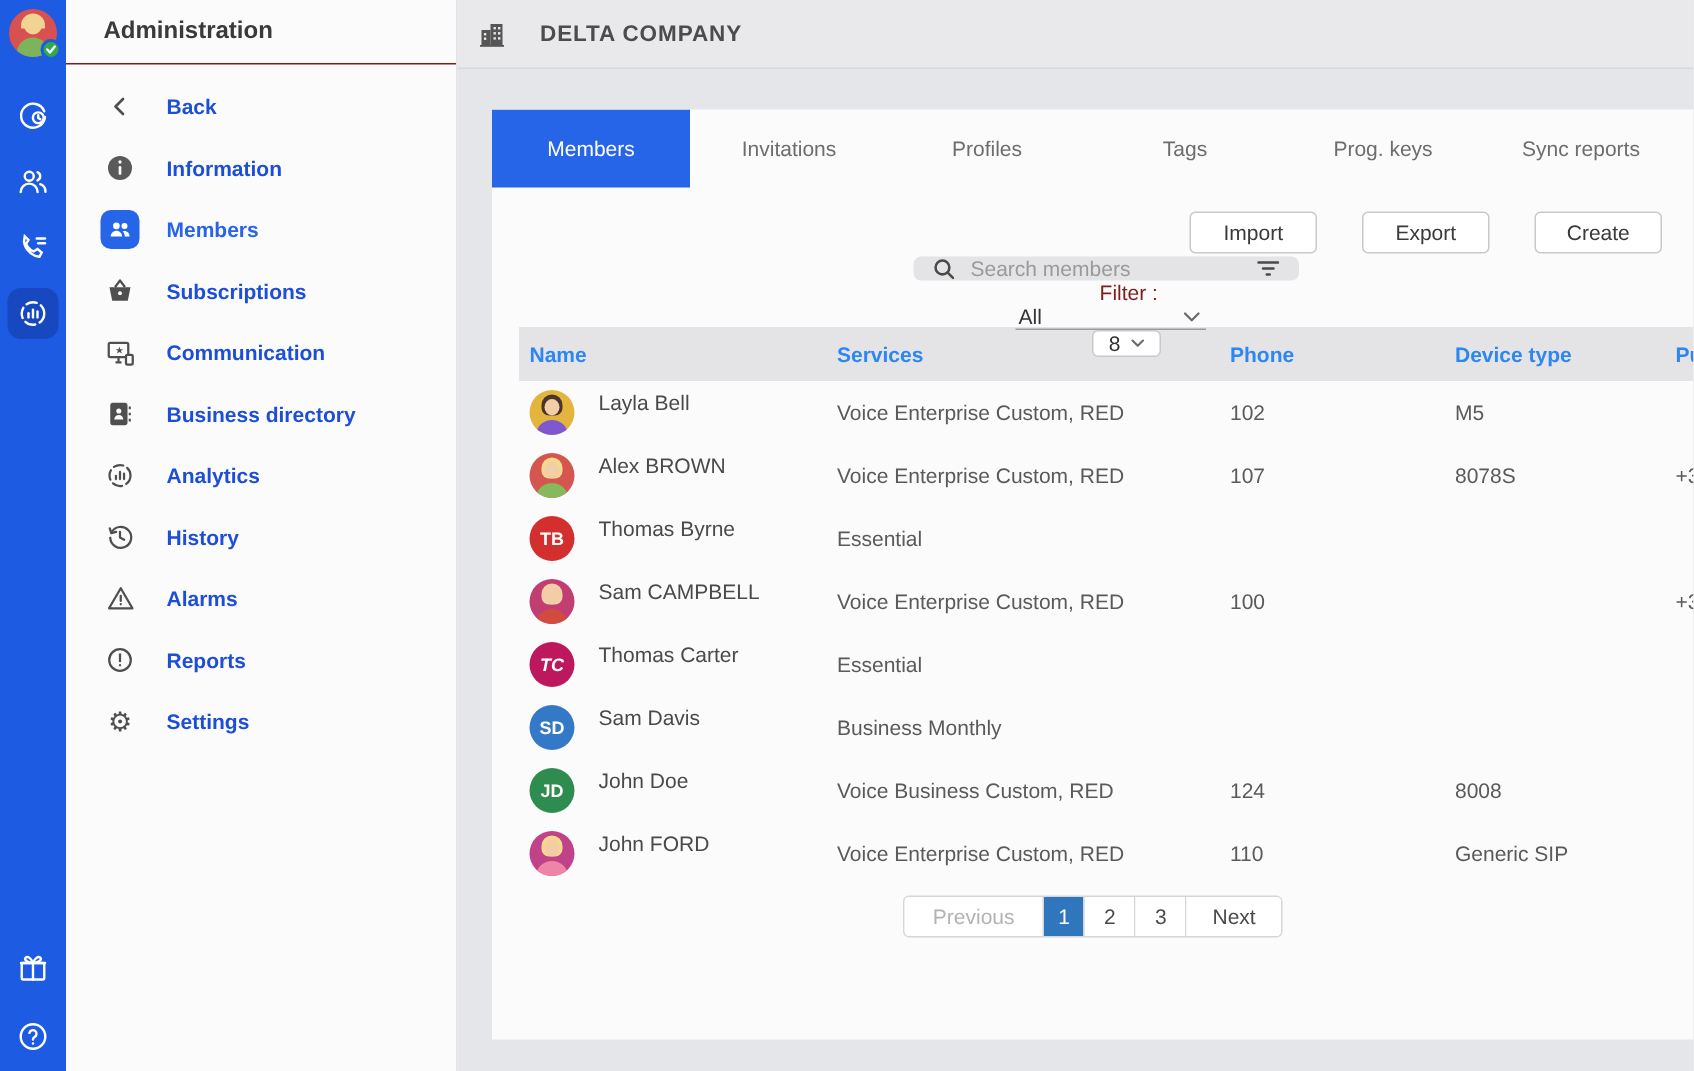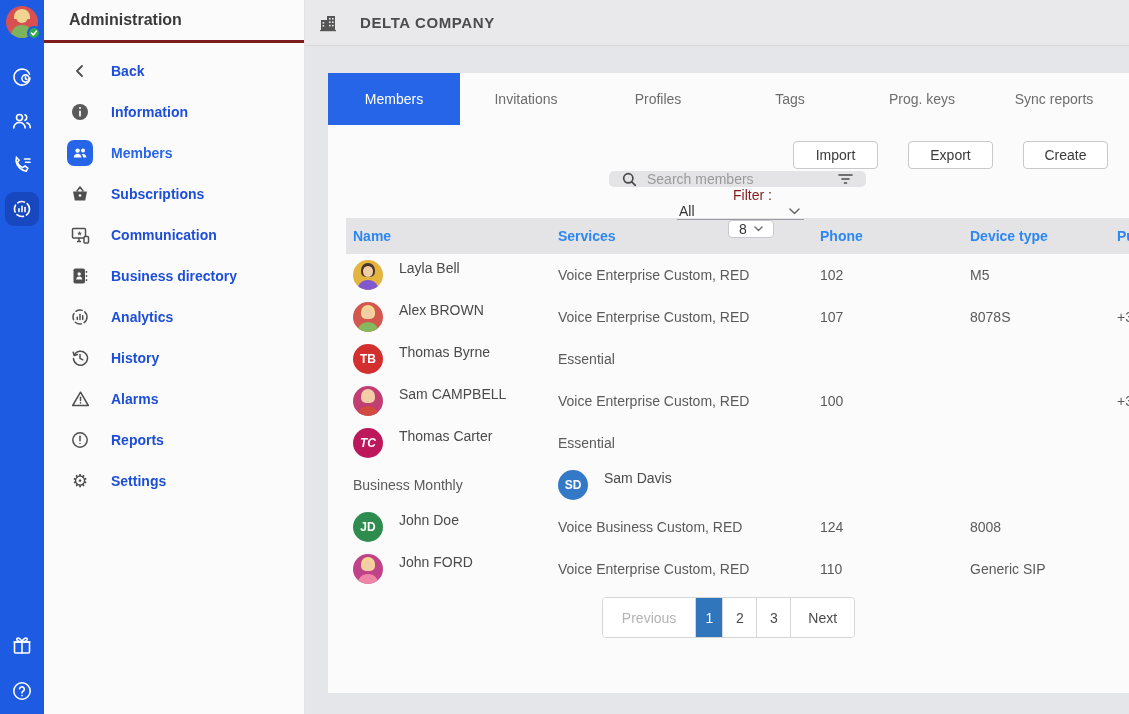--- a/index.html
+++ b/index.html
@@ -14,21 +14,21 @@
   .rail-avatar .hairb { position:absolute; left:8px; top:3px; width:16px; height:10px; border-radius:8px 8px 0 0; background:#f2d492; }
   .rail-avatar .torso { position:absolute; left:5px; top:19px; width:22px; height:14px; border-radius:11px 11px 0 0; background:#7db35b; }
   .badge { position:absolute; right:-3px; bottom:-2px; width:14px; height:14px; border-radius:50%; background:#2fa84f; border:2px solid #1d5be3; display:flex; align-items:center; justify-content:center; }
   .rail-icons { margin-top:22px; display:flex; flex-direction:column; gap:10px; align-items:center; }
   .rail-btn { width:34px; height:34px; border-radius:9px; display:flex; align-items:center; justify-content:center; cursor:pointer; }
   .rail-btn.active { background:#1848c0; }
   .rail-bottom { margin-top:auto; display:flex; flex-direction:column; gap:12px; align-items:center; padding-bottom:6px; }
 
   
   .sidebar { position:absolute; left:44px; top:0; width:261px; height:714px; background:#fbfbfb; border-right:1px solid #e3e3e5; }
-  .sidebar-title { height:43px; display:flex; align-items:center; padding-left:25px; font-size:16px; font-weight:bold; color:#3a3a3a; border-bottom:3px solid #7f1d1d; }
+  .sidebar-title { height:43px; display:flex; align-items:center; padding-left:25px; font-size:16px; font-weight:bold; color:#3a3a3a; border-bottom:1px solid #7f1d1d; }
   .side-list { padding-top:7px; }
   .side-item { height:41px; display:flex; align-items:center; padding-left:26px; cursor:pointer; }
   .side-item .s-ic { width:20px; height:20px; display:flex; align-items:center; justify-content:center; flex:none; color:#4f4f4f; }
   .side-item .s-label { margin-left:21px; font-size:14px; font-weight:bold; color:#1d4ed8; }
   .side-item.active .s-label { color:#2765e8; }
   .mem-box { width:26px; height:26px; border-radius:7px; background:#2765e8; display:flex; align-items:center; justify-content:center; }
   .side-item.active .s-ic { width:26px; height:26px; margin-left:-3px; margin-right:-3px; }
   .uni-ic { font-size:18px; line-height:1; color:#4f4f4f; }
 
   
@@ -62,21 +62,21 @@
   .trow { height:42px; align-items:center; cursor:pointer; }
   .td { font-size:14px; color:#5a5a5a; padding-left:7px; white-space:nowrap; }
   .td.name { display:flex; align-items:flex-start; color:#4a4a4a; }
   .avatar { width:30px; height:30px; border-radius:50%; position:relative; overflow:hidden; flex:none; margin-right:16px; }
   .avatar.init { display:flex; align-items:center; justify-content:center; color:#fff; font-weight:bold; font-size:12px; }
   .photo .hair { position:absolute; left:8px; top:3px; width:14px; height:14px; border-radius:7px 7px 5px 5px; }
   .photo .facep { position:absolute; left:10px; top:6px; width:10px; height:11px; border-radius:50%; background:#f3cda6; }
   .photo .torso { position:absolute; left:4px; top:20px; width:22px; height:14px; border-radius:11px 11px 0 0; }
 
   .pagination { margin-top:7px; display:flex; justify-content:center; }
-  .pager { display:flex; height:41px; border:1px solid #d6d6d8; border-radius:4px; background:#fff; overflow:hidden; }
+  .pager { display:flex; height:28px; border:1px solid #d6d6d8; border-radius:4px; background:#fff; overflow:hidden; }
   .pg { display:flex; align-items:center; justify-content:center; font-size:14px; color:#4a4a4a; border-right:1px solid #d6d6d8; cursor:pointer; background:#fff; }
   .pg:last-child { border-right:none; }
   .pg.prev { padding:0 19px; color:#b3b3b5; }
   .pg.num { width:34px; }
   .pg.num.active { width:27px; background:#2f76bd; color:#fff; }
   .pg.next { padding:0 17px; }
 
   svg { display:block; }
 </style>
 </head>
@@ -422,25 +422,25 @@
               <span class="avatar init" style="background-color: #be185d; font-style: italic;">TC</span>
               <span>Thomas Carter</span>
             </div>
           <div class="td">Essential</div>
           <div class="td"></div>
           <div class="td"></div>
           <div class="td"></div>
         </div>
 
         <div class="tgrid trow">
-          <div class="td">Business Monthly</div>
           <div class="td name">
               <span class="avatar init" style="background-color: rgb(52, 120, 200);">SD</span>
               <span>Sam Davis</span>
             </div>
+          <div class="td">Business Monthly</div>
           <div class="td"></div>
           <div class="td"></div>
           <div class="td"></div>
         </div>
 
         <div class="tgrid trow">
           <div class="td name">
               <span class="avatar init" style="background-color: rgb(45, 140, 78);">JD</span>
               <span>John Doe</span>
             </div>

